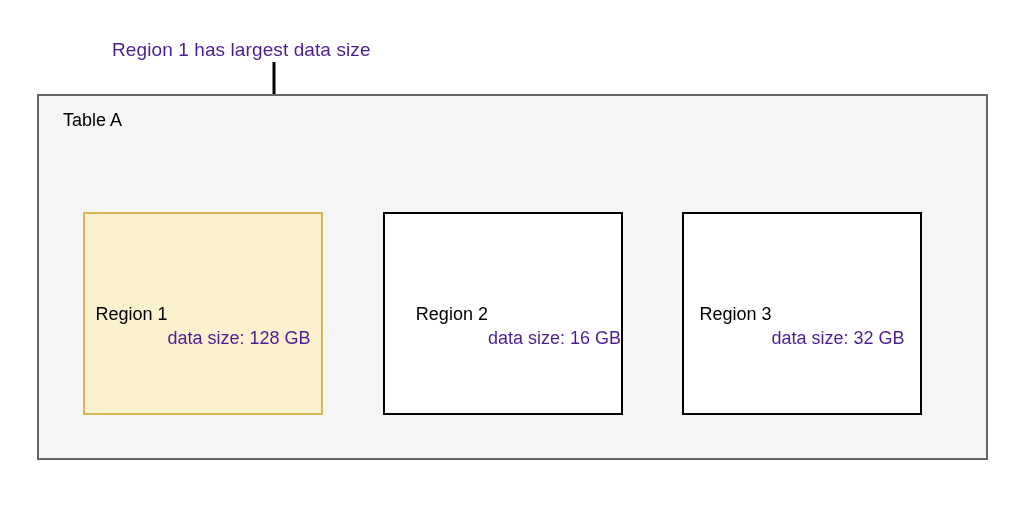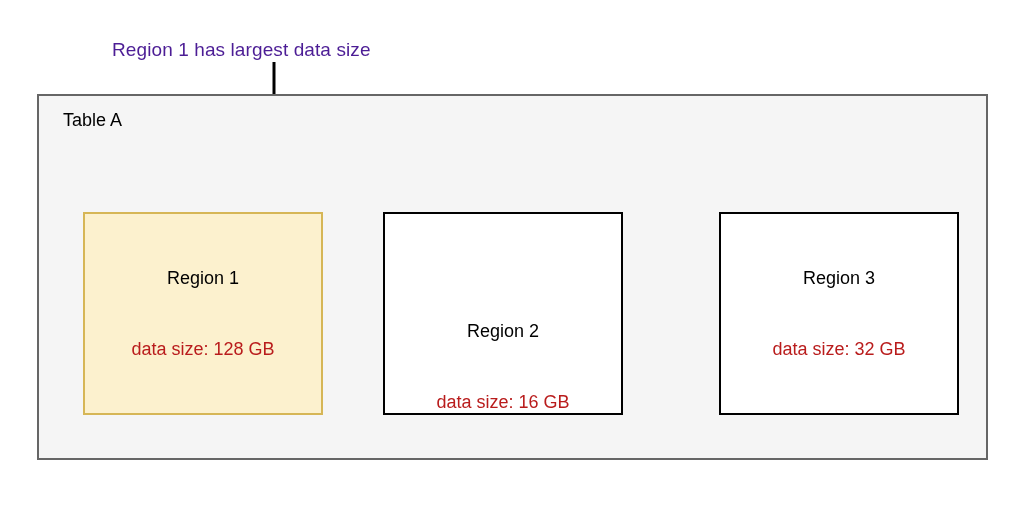--- a/index.html
+++ b/index.html
@@ -67,43 +67,43 @@
   
   .region-box {
     position: absolute;
     top: 116px;
     width: 240px;
     height: 203px;
     box-sizing: border-box;
     border: 2px solid #000000;
     background: #ffffff;
     display: flex;
-    flex-direction: column;
+    flex-direction: row;
     align-items: center;
     justify-content: center;
   }
   .region-box.highlight {
     background: #fcf1ce;
     border: 2px solid #d6b656;
   }
   .region-box.pos-1 { left: 44px; }
   .region-box.pos-2 { left: 344px; justify-content: flex-end; }
-  .region-box.pos-3 { left: 680px; }
+  .region-box.pos-3 { left: 643px; }
 
   .region-name {
     font-size: 18px;
     line-height: 22px;
     color: #000000;
     white-space: nowrap;
   }
   .region-size {
     margin-top: 49px;
     font-size: 18px;
     line-height: 22px;
-    color: #b91c1c;
+    color: #4c1d95;
     white-space: nowrap;
   }
 
   
   .watermark {
     position: absolute;
     right: 24px;
     bottom: 16px;
     font-size: 15px;
     line-height: 20px;

